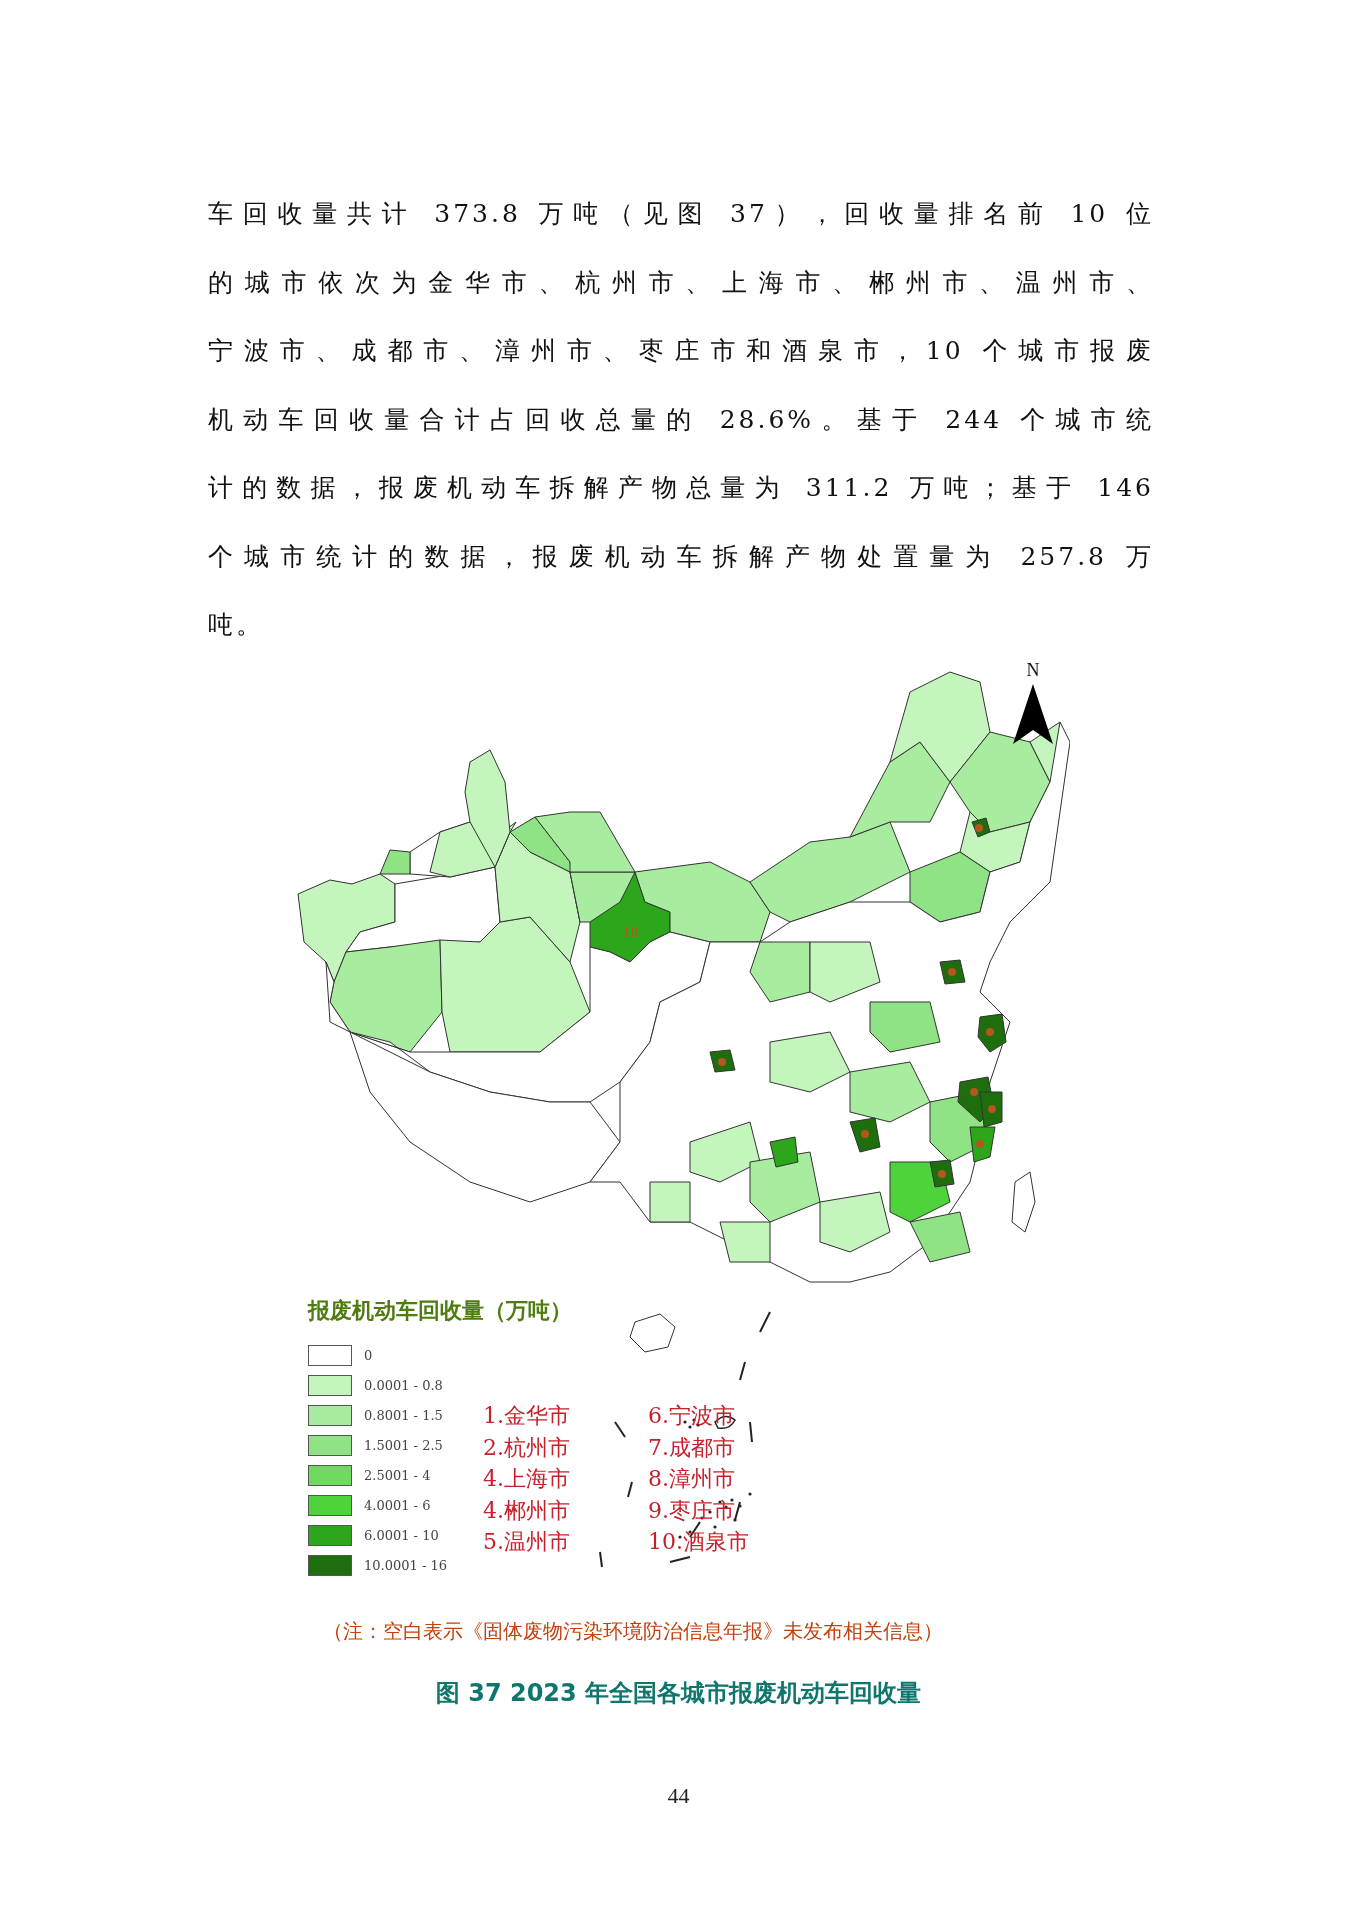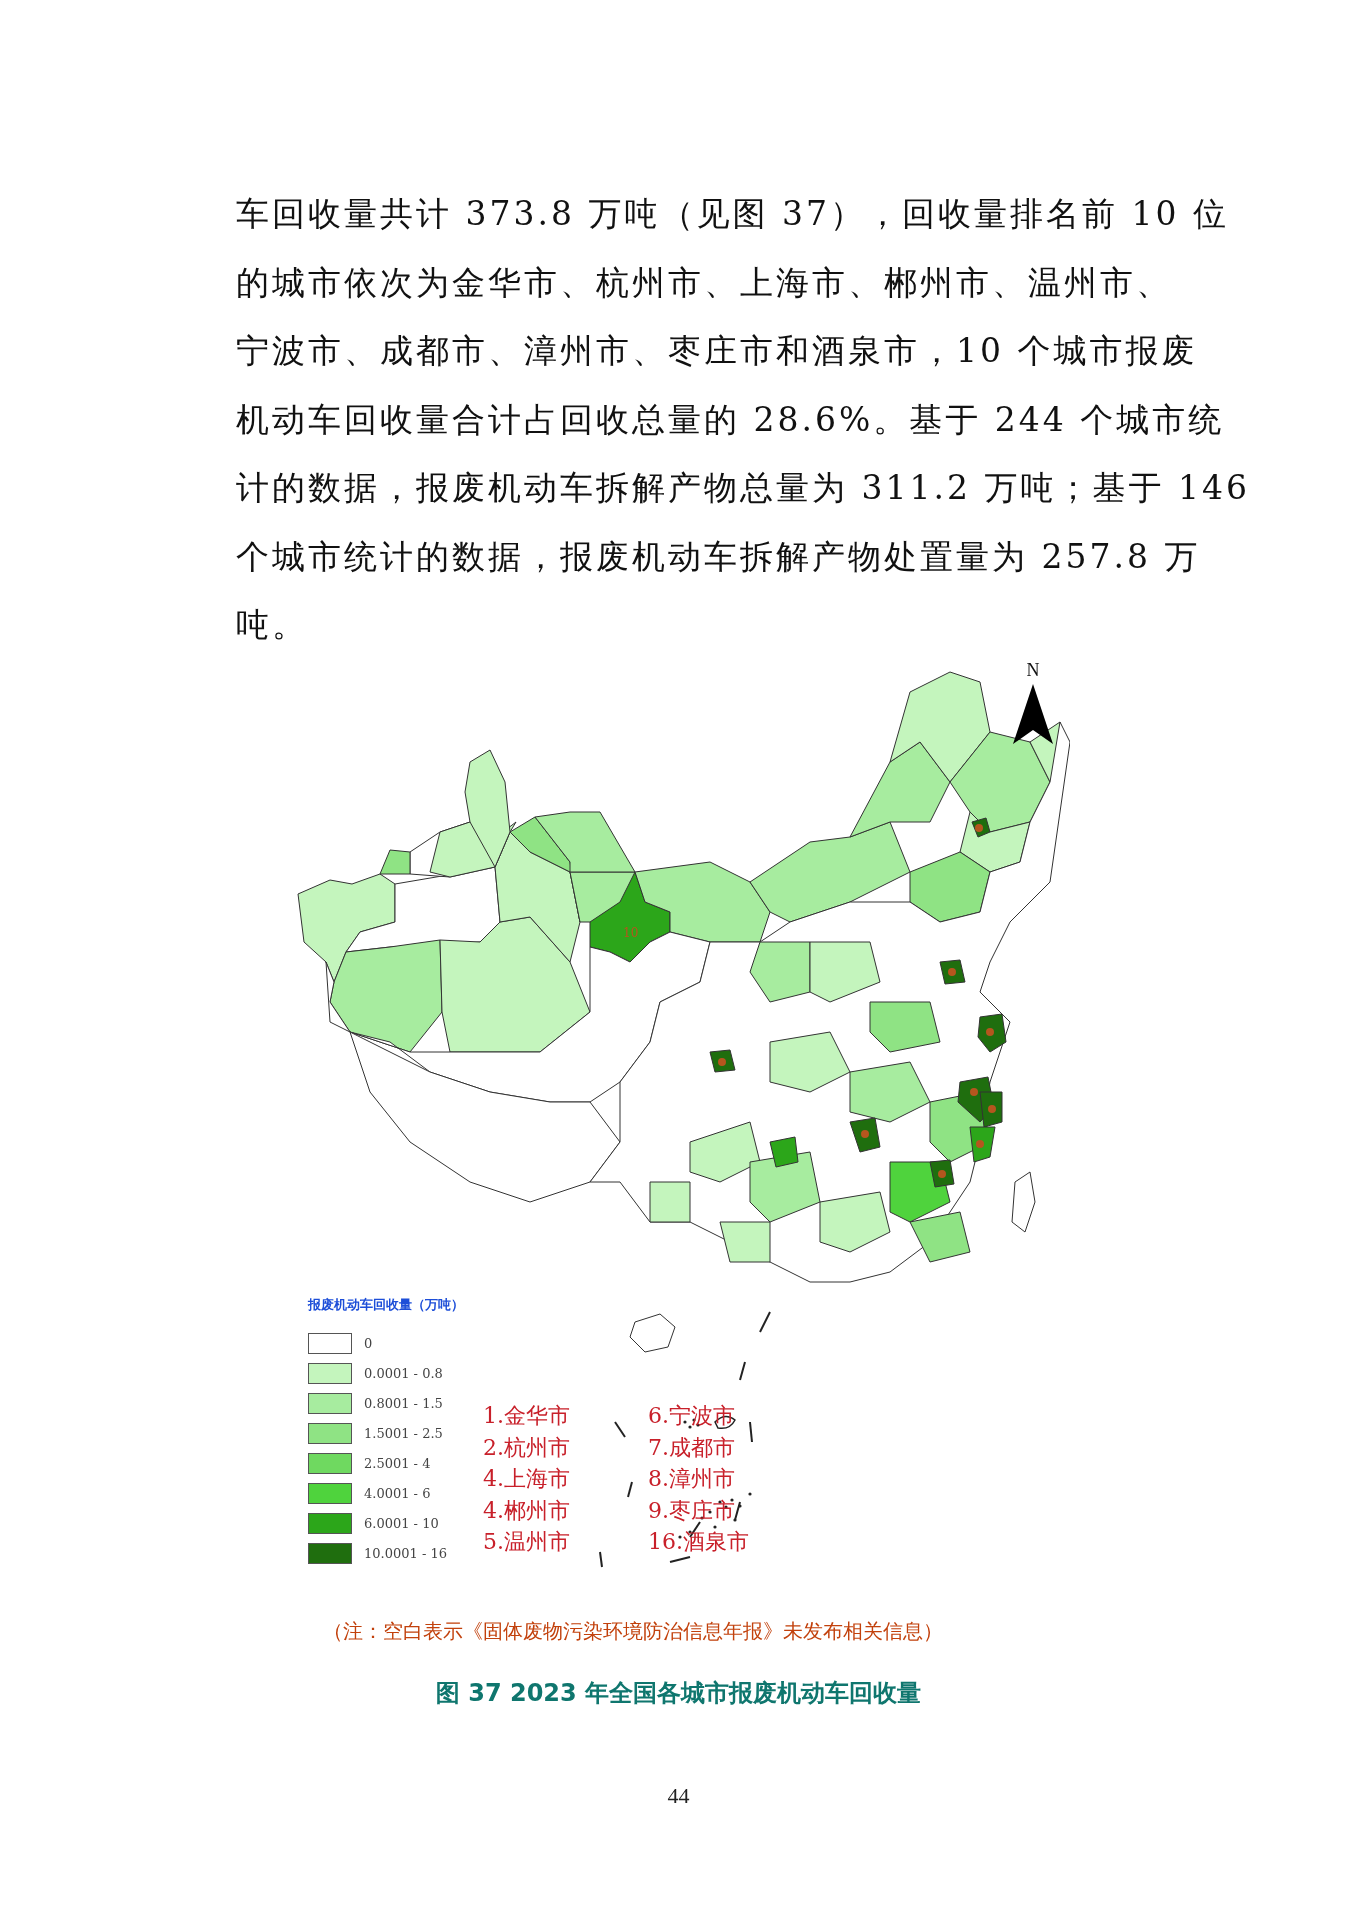--- a/index.html
+++ b/index.html
@@ -1,27 +1,27 @@
 <!DOCTYPE html>
 <html><head>
 <meta charset="utf-8">
 <style>
   html, body { margin: 0; padding: 0; background: #ffffff; }
   body { width: 1357px; height: 1920px; position: relative; overflow: hidden;
          font-family: "DejaVu Serif", "Liberation Serif", serif; color: #111; }
   .para { position: absolute; left: 208px; top: 180px; width: 946px; }
-  .para .line { height: 68.5px; line-height: 68.5px; font-size: 33px; letter-spacing: 3px;
-                white-space: nowrap; text-align: justify; text-align-last: justify; margin-left: 28px; }
+  .para .line { height: 68.5px; line-height: 68.5px; font-size: 25px; letter-spacing: 3px;
+                white-space: nowrap; text-align: justify; text-align-last: justify; }
   .para .line.last { text-align-last: left; }
   .map-wrap { position: absolute; left: 290px; top: 622px; width: 780px; height: 960px; }
   .map-wrap svg { position: absolute; left: 0; top: 0; }
   .north { position: absolute; left: 1008px; top: 660px; width: 50px; text-align: center; }
   .north .n { font-family: "Liberation Serif", serif; font-size: 18px; line-height: 20px; }
   .legend { position: absolute; left: 308px; top: 1296px; }
-  .legend-title { font-family: "DejaVu Sans", sans-serif; font-weight: bold; font-size: 13px; color: #1d4ed8; margin-bottom: 14px; }
+  .legend-title { font-family: "DejaVu Sans", sans-serif; font-weight: bold; font-size: 22px; color: #4d7c0f; margin-bottom: 14px; }
   .legend-row { display: flex; align-items: center; height: 30px; }
   .swatch { width: 44px; height: 21px; border: 1.5px solid #555; box-sizing: border-box; margin-right: 12px; }
   .legend-label { font-family: "DejaVu Serif", serif; font-size: 13px; color: #444; }
   .cities { position: absolute; top: 1400px; font-family: "DejaVu Serif", serif; font-size: 22px; color: #c8202a; line-height: 31.5px; }
   .cities.c1 { left: 483px; }
   .cities.c2 { left: 648px; }
   .note { position: absolute; left: 296px; top: 1618px; font-family: "DejaVu Serif", serif; font-size: 20px; color: #c2410c; white-space: nowrap; margin-left: 27px; }
   .caption { position: absolute; left: 0; width: 1357px; top: 1677px; text-align: center; font-family: "DejaVu Sans", sans-serif; font-weight: bold; font-size: 24px; color: #0f766e; }
   .page-number { position: absolute; left: 0; width: 1357px; top: 1783px; text-align: center; font-family: "Liberation Serif", serif; font-size: 22px; color: #222; }
 </style>
@@ -193,18 +193,18 @@
   <div>2.杭州市</div>
   <div>4.上海市</div>
   <div>4.郴州市</div>
   <div>5.温州市</div>
 </div>
 <div class="cities c2">
   <div>6.宁波市</div>
   <div>7.成都市</div>
   <div>8.漳州市</div>
   <div>9.枣庄市</div>
-  <div>16.酒泉市</div>
+  <div>10.酒泉市</div>
 </div>
 
 <div class="note">（注：空白表示《固体废物污染环境防治信息年报》未发布相关信息）</div>
 <div class="caption">图  37 2023 年全国各城市报废机动车回收量</div>
 <div class="page-number">44</div>
 
 </body></html>

